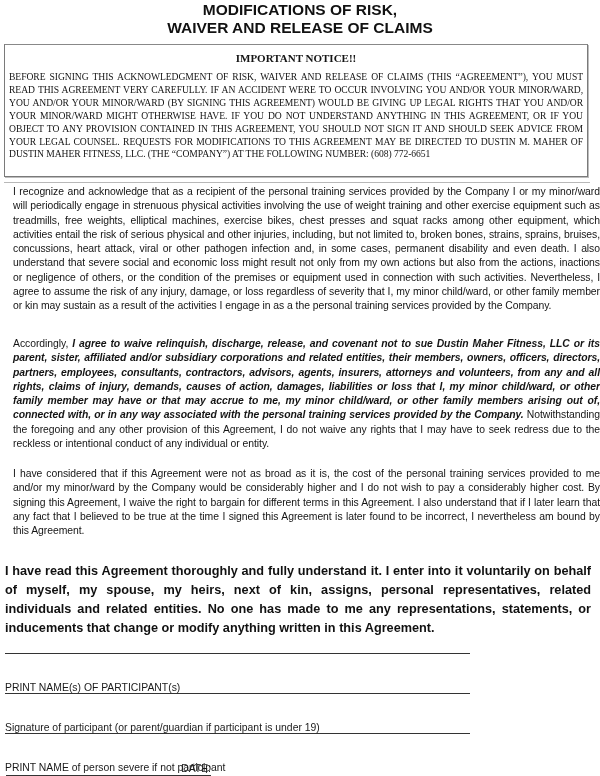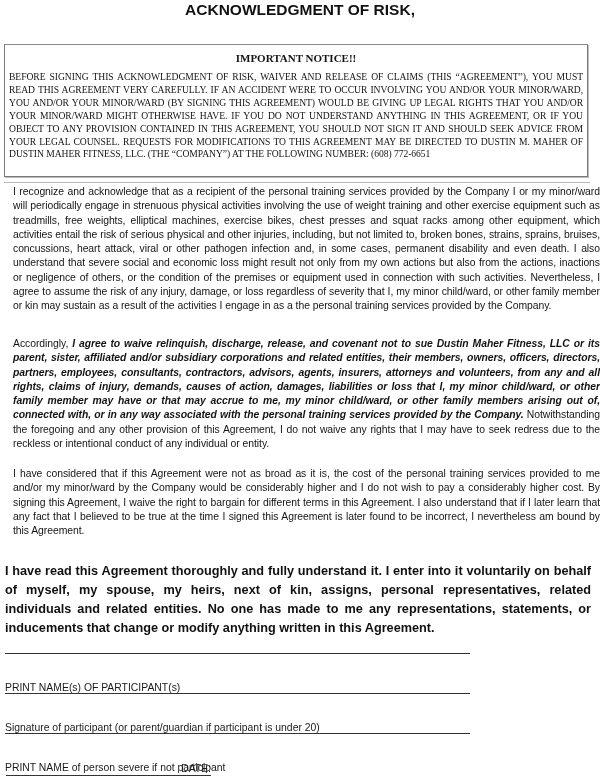--- a/index.html
+++ b/index.html
@@ -127,21 +127,22 @@
     height: 0;
     border-top: 1px solid #333;
     margin-left: 1px;
     margin-bottom: 1px;
   }
 </style>
 </head>
 <body>
 
 <div class="title">
-  <div>ACKNOWLEDGMENT OF RISK,</div>
+  <div>MODIFICATIONS OF RISK,</div>
+  <div>WAIVER AND RELEASE OF CLAIMS</div>
 </div>
 
 <div class="notice-box">
   <div class="notice-heading">IMPORTANT NOTICE!!</div>
   <div class="notice-text">BEFORE SIGNING THIS ACKNOWLEDGMENT OF RISK, WAIVER AND RELEASE OF CLAIMS (THIS “AGREEMENT”), YOU MUST READ THIS AGREEMENT VERY CAREFULLY.  IF AN ACCIDENT WERE TO OCCUR INVOLVING YOU AND/OR YOUR MINOR/WARD, YOU AND/OR YOUR MINOR/WARD (BY SIGNING THIS AGREEMENT) WOULD BE GIVING UP LEGAL RIGHTS THAT YOU AND/OR YOUR MINOR/WARD MIGHT OTHERWISE HAVE.  IF YOU DO NOT UNDERSTAND ANYTHING IN THIS AGREEMENT, OR IF YOU OBJECT TO ANY PROVISION CONTAINED IN THIS AGREEMENT, YOU SHOULD NOT SIGN IT AND SHOULD SEEK ADVICE FROM YOUR LEGAL COUNSEL. REQUESTS FOR MODIFICATIONS TO THIS AGREEMENT MAY BE DIRECTED TO DUSTIN M. MAHER OF DUSTIN MAHER FITNESS, LLC. (THE “COMPANY”) AT THE FOLLOWING NUMBER:  (608) 772-6651</div>
 </div>
 
 <div class="rule"></div>
 
 <div class="para" style="top:185px;">I recognize and acknowledge that as a recipient of the personal training services provided by the Company I or my minor/ward will periodically engage in strenuous physical activities involving the use of weight training and other exercise equipment such as treadmills, free weights, elliptical machines, exercise bikes, chest presses and squat racks among other equipment, which activities entail the risk of serious physical and other injuries, including, but not limited to, broken bones, strains, sprains, bruises, concussions, heart attack, viral or other pathogen infection and, in some cases, permanent disability and even death.  I also understand that severe social and economic loss might result not only from my own actions but also from the actions, inactions or negligence of others, or the condition of the premises or equipment used in connection with such activities. Nevertheless, I agree to assume the risk of any injury, damage, or loss regardless of severity that I, my minor child/ward, or other family member or kin may sustain as a result of the activities I engage in as a the personal training services provided by the Company.</div>
@@ -149,21 +150,21 @@
 <div class="para" style="top:337px;"><span>Accordingly, </span><b class="bi">I agree to waive relinquish, discharge, release, and covenant not to sue Dustin Maher Fitness, LLC or its parent, sister, affiliated and/or subsidiary corporations and related entities, their members, owners, officers, directors, partners, employees, consultants, contractors, advisors, agents, insurers, attorneys and volunteers, from any and all rights, claims of injury, demands, causes of action, damages, liabilities or loss that I, my minor child/ward, or other family member may have or that may accrue to me, my minor child/ward, or other family members arising out of, connected with, or in any way associated with the personal training services provided by the Company.</b><span>  Notwithstanding the foregoing and any other provision of this Agreement, I do not waive any rights that I may have to seek redress due to the reckless or intentional conduct of any individual or entity.</span></div>
 
 <div class="para" style="top:467px;">I have considered that if this Agreement were not as broad as it is, the cost of the personal training services provided to me and/or my minor/ward by the Company would be considerably higher and I do not wish to pay a considerably higher cost.  By signing this Agreement, I waive the right to bargain for different terms in this Agreement.  I also understand that if I later learn that any fact that I believed to be true at the time I signed this Agreement is later found to be incorrect, I nevertheless am bound by this Agreement.</div>
 
 <div class="final">I have read this Agreement thoroughly and fully understand it.  I enter into it voluntarily on behalf of myself, my spouse, my heirs, next of kin, assigns, personal representatives, related individuals and related entities.  No one has made to me any representations, statements, or inducements that change or modify anything written in this Agreement.</div>
 
 <div class="sig-line" style="top:653px;"></div>
 <div class="sig-label" style="top:656px;">PRINT NAME(s) OF PARTICIPANT(s)</div>
 
 <div class="sig-line" style="top:693px;"></div>
-<div class="sig-label" style="top:696px;">Signature of participant (or parent/guardian if participant is under 20)</div>
+<div class="sig-label" style="top:696px;">Signature of participant (or parent/guardian if participant is under 19)</div>
 
 <div class="sig-line" style="top:733px;"></div>
 <div class="sig-label" style="top:736px;">PRINT NAME of person severe if not participant</div>
 
 <div class="date-row">
   <span>DATE:</span>
   <span class="date-line"></span>
 </div>
 
 </body></html>

